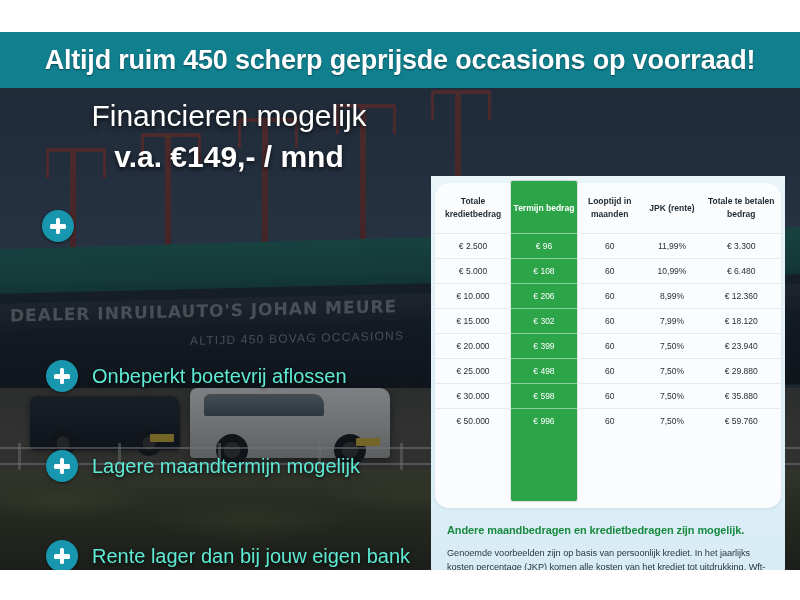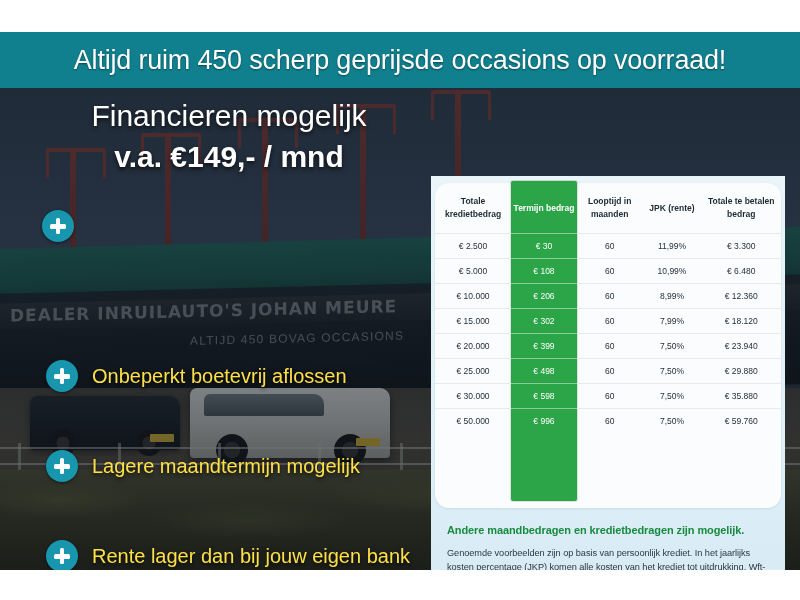--- a/index.html
+++ b/index.html
@@ -16,21 +16,21 @@
 
   
   .banner{
     position:absolute;left:0;top:32px;width:800px;height:56px;
     background:#10808f;
     display:flex;align-items:center;justify-content:center;
   }
   .banner-text{
     color:#ffffff;
     font-size:27px;
-    font-weight:normal;
+    font-weight:bold;
     letter-spacing:-0.2px;
     white-space:nowrap;
     text-shadow:0 1px 2px rgba(0,0,0,.45);
   }
 
   
   .stage{
     position:absolute;left:0;top:88px;width:800px;height:482px;
     overflow:hidden;
     background:#2b3847;
@@ -155,21 +155,21 @@
     background:#1796ad;
     position:relative;flex:0 0 32px;
     box-shadow:0 1px 3px rgba(0,0,0,.5);
   }
   .feat .plus:before,.feat .plus:after{
     content:"";position:absolute;background:#ffffff;border-radius:1.5px;
   }
   .feat .plus:before{left:8px;top:14px;width:16px;height:4.5px;}
   .feat .plus:after{left:13.75px;top:8px;width:4.5px;height:16px;}
   .feat .txt{
-    color:#fde047;font-size:20px;font-weight:normal;white-space:nowrap;
+    color:#5eead4;font-size:20px;font-weight:normal;white-space:nowrap;
     text-shadow:0 2px 4px rgba(0,0,0,.8);
   }
   .feat.f0{left:42px;top:122px;}
   .feat.f1{left:46px;top:272px;}
   .feat.f2{left:46px;top:362px;}
   .feat.f3{left:46px;top:452px;}
 
   
   .panel{
     position:absolute;left:431px;top:88px;width:354px;height:482px;
@@ -344,21 +344,21 @@
               <th>Totale kredietbedrag</th>
               <th class="hl">Termijn bedrag</th>
               <th>Looptijd in maanden</th>
               <th>JPK (rente)</th>
               <th>Totale te betalen bedrag</th>
             </tr>
           </thead>
           <tbody id="rates-body">
               <tr>
                 <td>€ 2.500</td>
-                <td class="hl">€ 30</td>
+                <td class="hl">€ 96</td>
                 <td>60</td>
                 <td>11,99%</td>
                 <td>€ 3.300</td>
               </tr>
               <tr>
                 <td>€ 5.000</td>
                 <td class="hl">€ 108</td>
                 <td>60</td>
                 <td>10,99%</td>
                 <td>€ 6.480</td>

